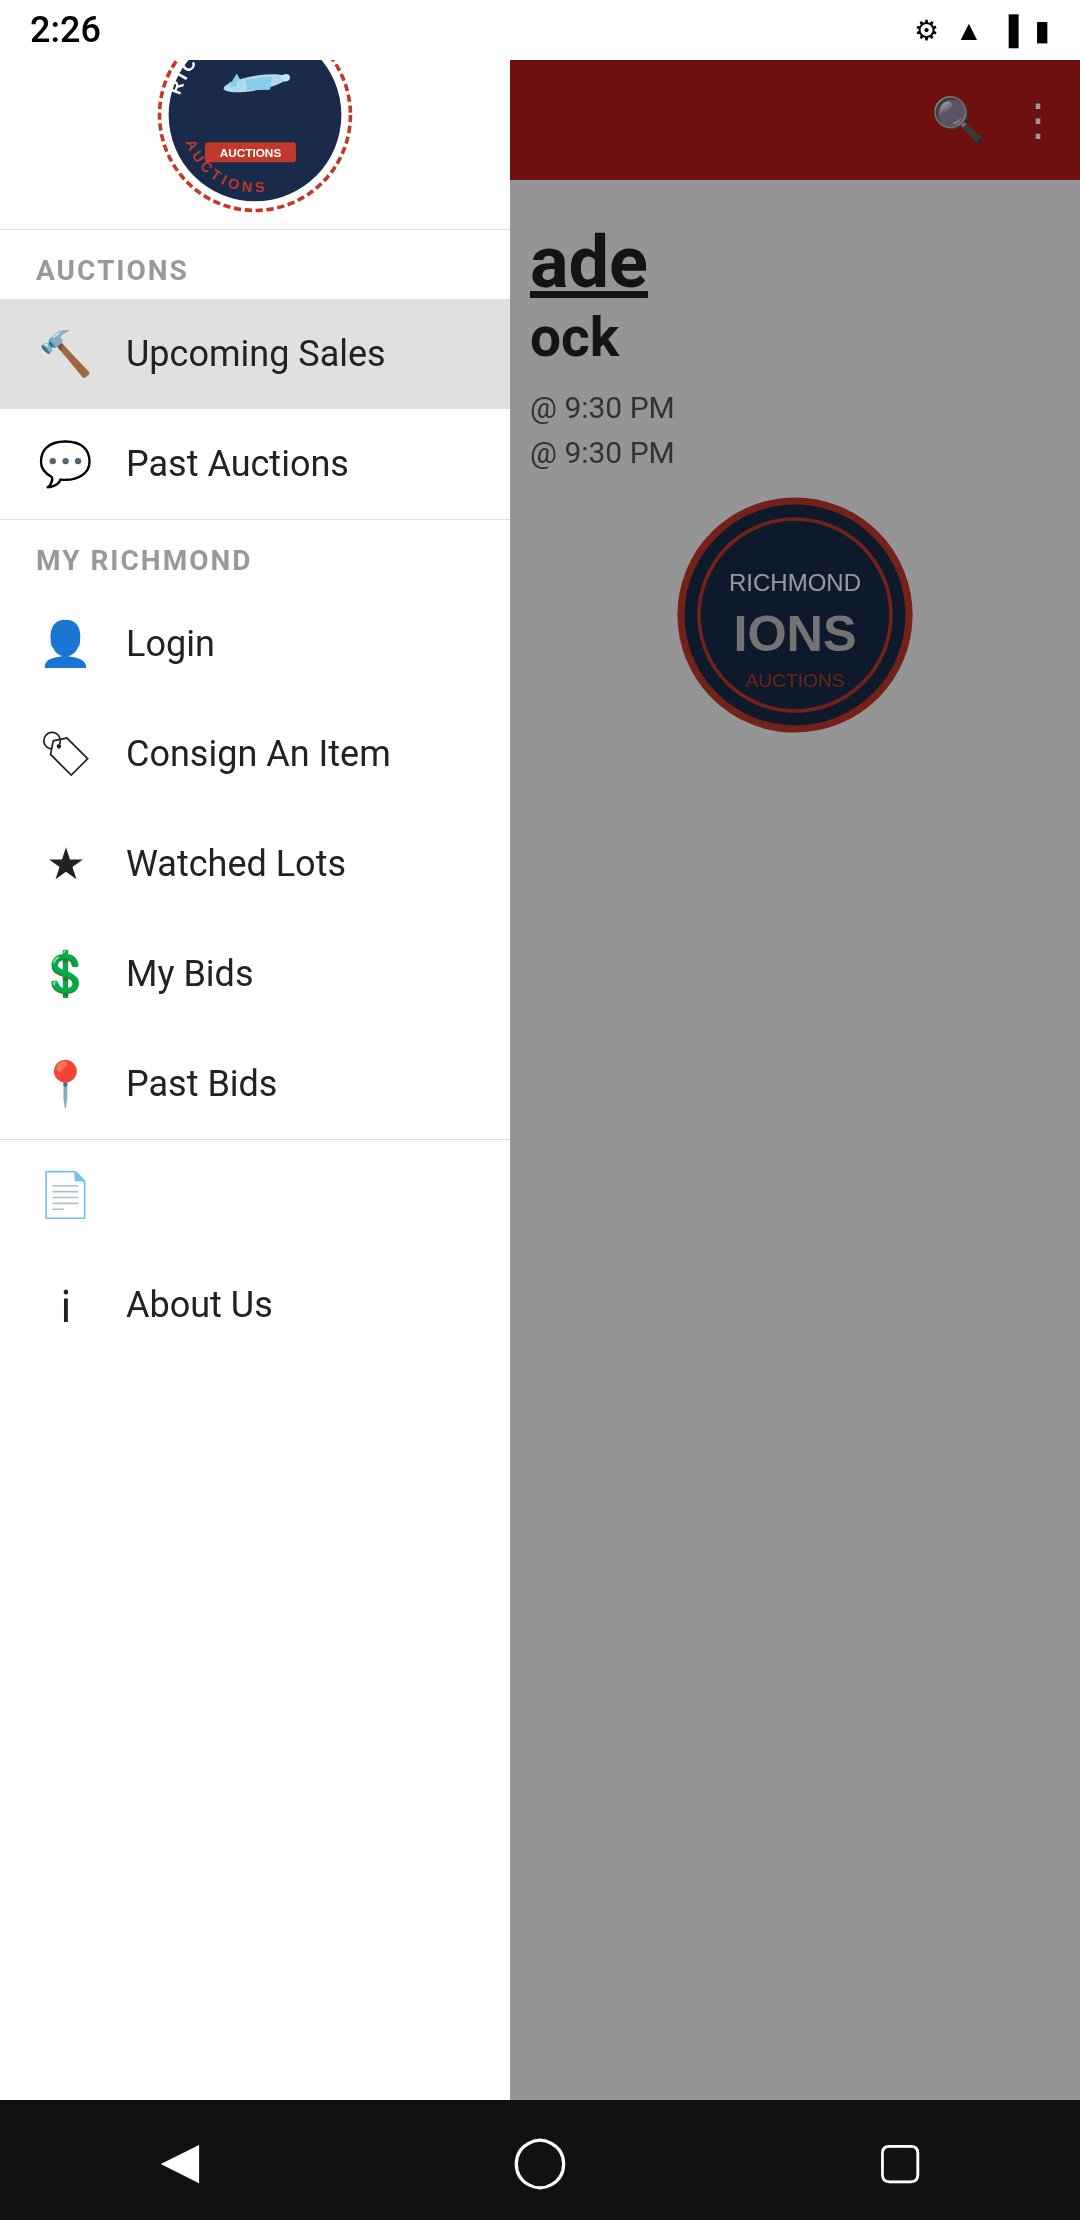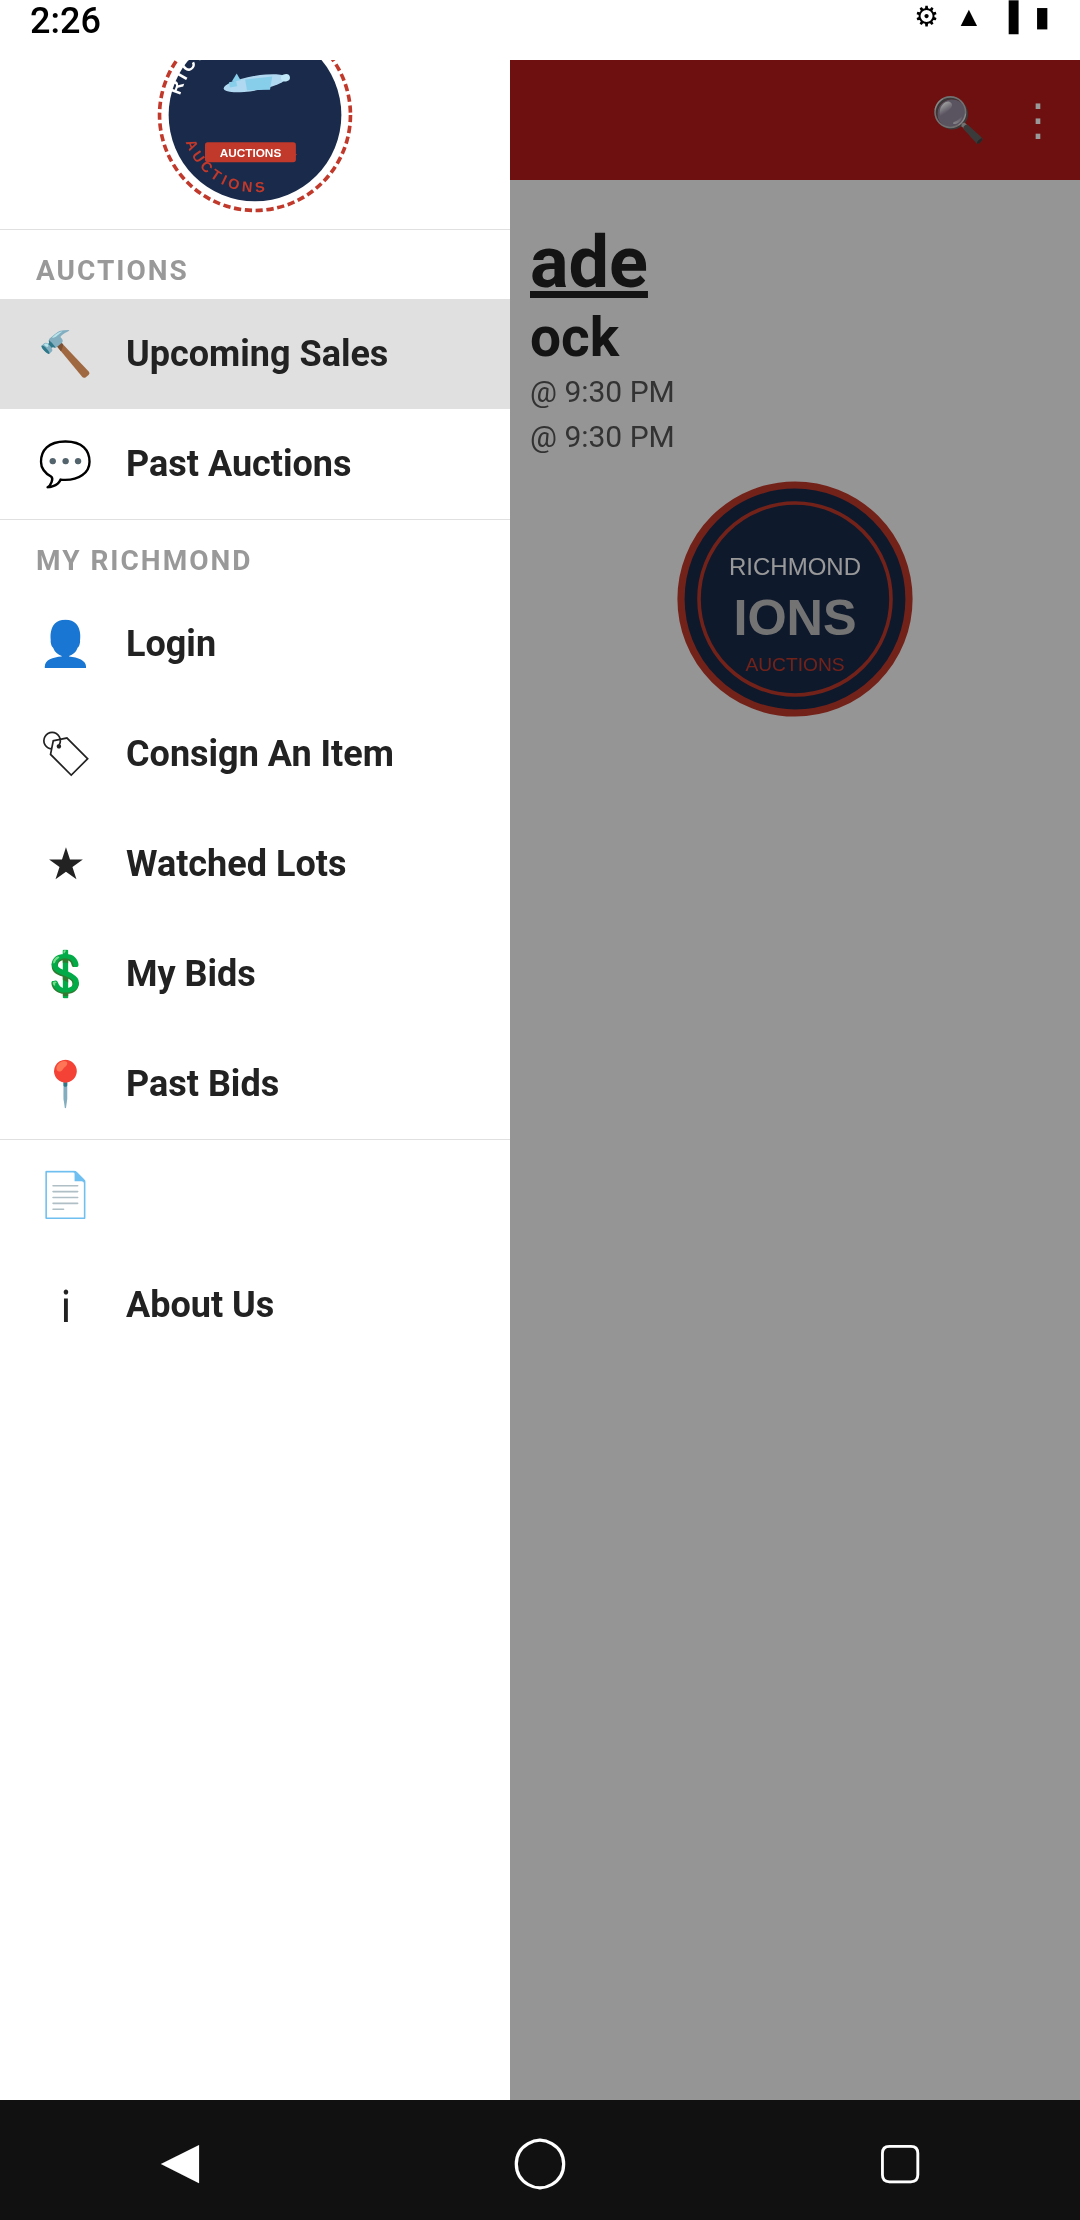--- a/index.html
+++ b/index.html
@@ -13,21 +13,21 @@
       position: relative;
       overflow: hidden;
     }
 
     
     .status-bar {
       width: 1080px;
       height: 60px;
       background: #fff;
       display: flex;
-      align-items: flex-start;
+      align-items: center;
       justify-content: space-between;
       padding: 0 30px;
       position: absolute;
       top: 0;
       left: 0;
       z-index: 100;
     }
     .status-time {
       font-size: 36px;
       font-weight: 500;
@@ -108,21 +108,21 @@
       align-items: center;
       justify-content: center;
       font-size: 44px;
       color: #222;
       flex-shrink: 0;
     }
 
     .menu-label {
       font-size: 36px;
       color: #222;
-      font-weight: 700;
+      font-weight: 400;
     }
 
     .divider {
       height: 1px;
       background: #e0e0e0;
       margin: 0;
     }
 
     
     .version-string {
@@ -195,21 +195,21 @@
       font-weight: bold;
       color: #222;
       text-decoration: underline;
     }
     .bg-subtitle-line {
       font-size: 55px;
       font-weight: bold;
       color: #222;
     }
     .bg-meta-line {
-      margin-top: 0;
+      margin-top: 16px;
       font-size: 30px;
       color: #555;
       line-height: 1.5;
     }
 
     .bg-image-area {
       margin-top: 20px;
       display: flex;
       align-items: center;
       justify-content: center;

